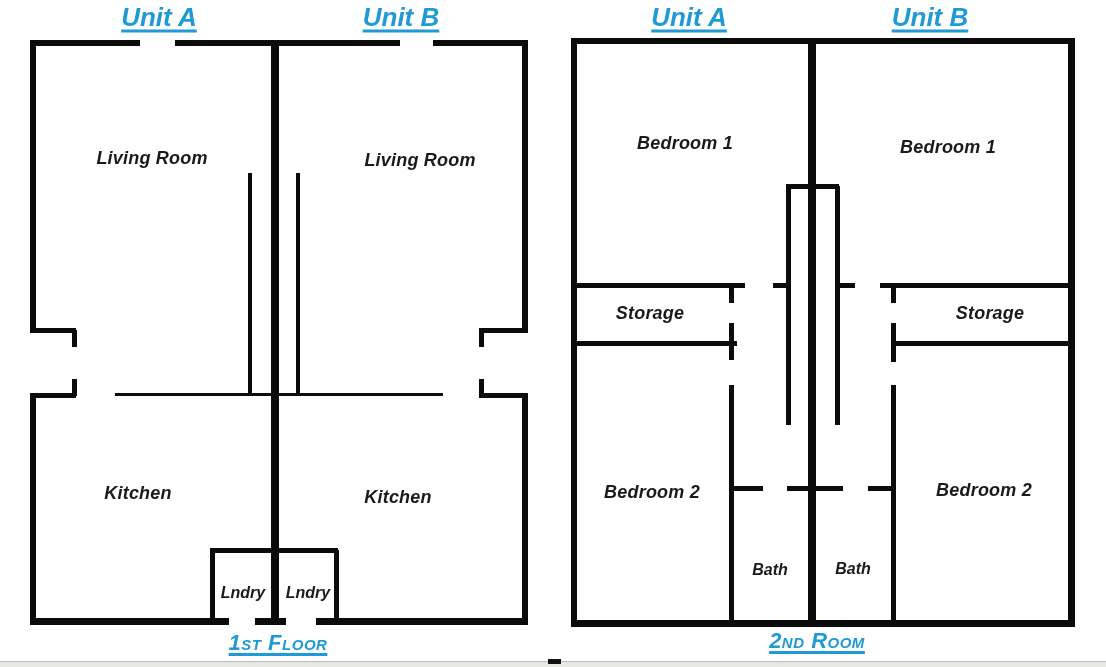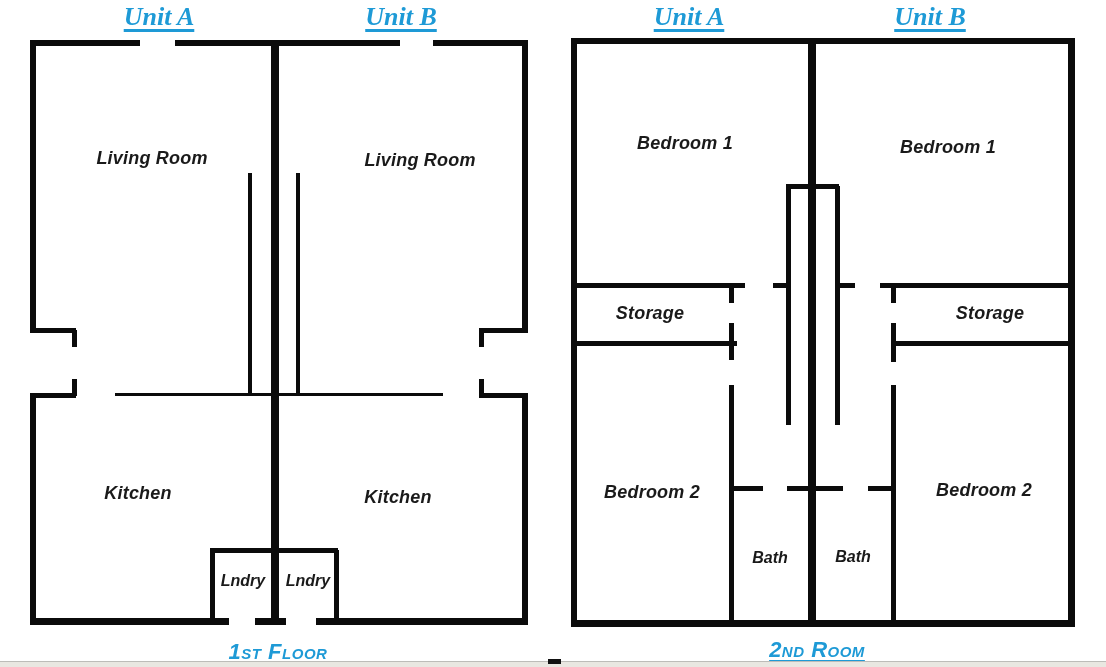--- a/index.html
+++ b/index.html
@@ -17,38 +17,37 @@
 
   .lbl{
     position:absolute;
     transform:translate(-50%,-50%);
     white-space:nowrap;
     color:var(--text);
     font-style:italic;
     font-weight:bold;
   }
   .unit-heading{
-    font-family:Liberation Serif, serif;
+    font-family:Liberation Sans, sans-serif;
     font-size:26px;
     color:var(--accent);
     text-decoration:underline;
     text-decoration-thickness:3px;
     text-underline-offset:4px;
   }
   .room{font-size:18px;letter-spacing:0.2px;}
-  .room-sm{font-size:16px;}
+  .room-sm{font-size:16px;margin-top:12px;}
   .floor-caption{
     font-size:22px;
     font-variant:small-caps;
     letter-spacing:0.5px;
     color:var(--accent);
     text-decoration:underline;
     text-decoration-thickness:2.5px;
     text-underline-offset:3px;
-    margin-top:9px;
   }
   .bottom-strip{
     position:absolute;left:0;top:661px;width:1106px;height:6px;
     background:#e9e7e1;border-top:1.5px solid #bdbcb8;
   }
   .bottom-tick{
     position:absolute;left:548px;top:659px;width:13px;height:5px;
     background:#111111;
   }
 </style>

